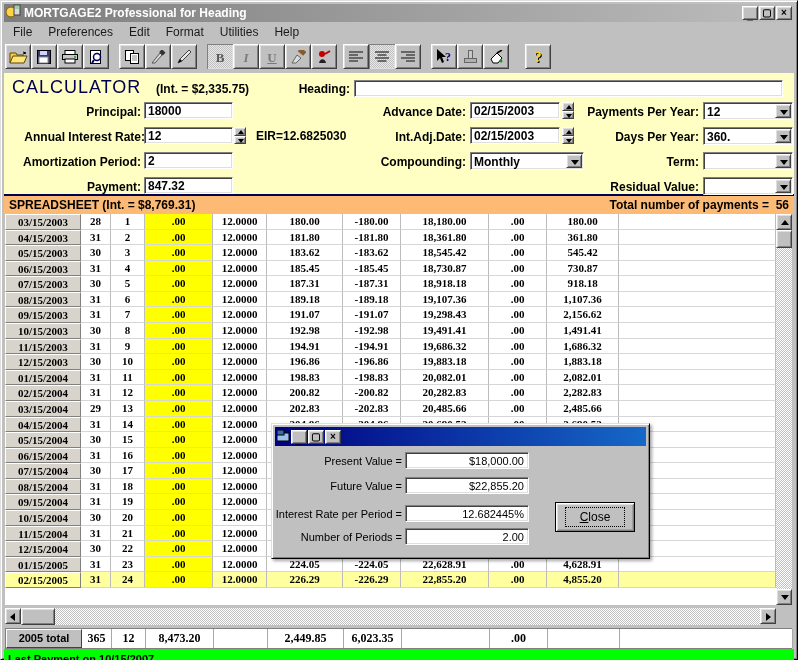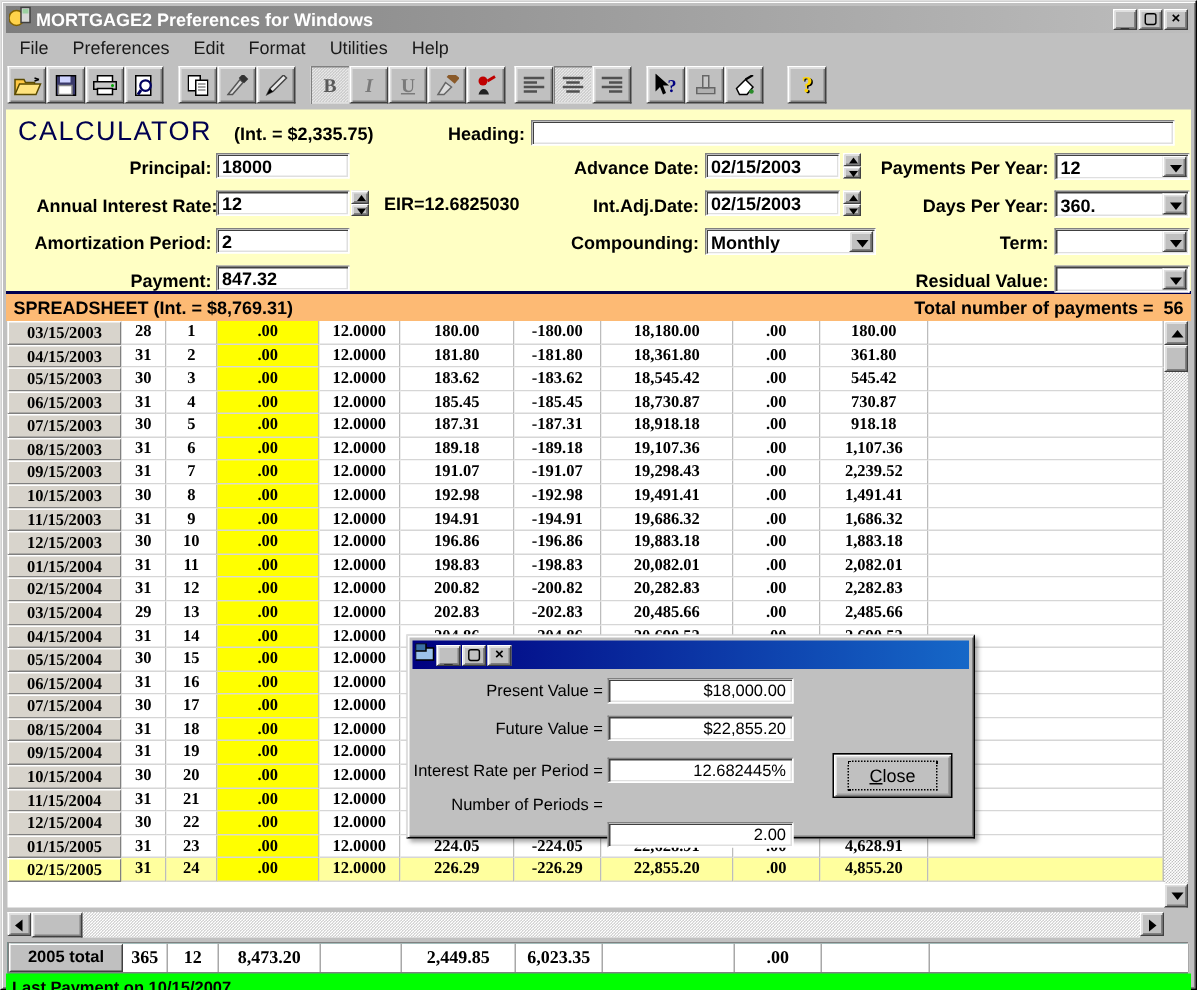--- a/index.html
+++ b/index.html
@@ -121,21 +121,21 @@
 <body>
 
 <div id="window">
 
   <div id="titlebar">
     <span><svg width="15" height="14">
           <circle cx="5" cy="8" r="5" fill="#FFD34A" stroke="#806000"></circle>
           <rect x="8" y="1" width="6" height="10" fill="#D8D8D8" stroke="#404040"></rect>
           <rect x="9" y="2" width="4" height="3" fill="#9ad0a0"></rect>
         </svg></span>
-    <span class="ttl">MORTGAGE2 Preferences for Windows</span>
+    <span class="ttl">MORTGAGE2 Professional for Heading</span>
     <span class="winbtn b-out min">
         <span>_</span>
       </span>
     <span class="winbtn b-out">▢</span>
     <span class="winbtn b-out">×</span>
   </div>
 
   <div id="menubar">
       <span class="menu-item">File</span>
       <span class="menu-item">Preferences</span>
@@ -458,21 +458,21 @@
         <div class="trow">
           <span class="tcell datec" style="width: 76px;">09/15/2003</span>
           <span class="tcell" style="width: 30px;">31</span>
           <span class="tcell" style="width: 34px;">7</span>
           <span class="tcell payc" style="width: 68px;">.00</span>
           <span class="tcell" style="width: 54px;">12.0000</span>
           <span class="tcell" style="width: 76px;">191.07</span>
           <span class="tcell" style="width: 58px;">-191.07</span>
           <span class="tcell" style="width: 88px;">19,298.43</span>
           <span class="tcell" style="width: 58px;">.00</span>
-          <span class="tcell" style="width: 72px;">2,239.52</span>
+          <span class="tcell" style="width: 72px;">2,156.62</span>
           <span class="tcell" style="width: 157px;"></span>
         </div>
         <div class="trow">
           <span class="tcell datec" style="width: 76px;">10/15/2003</span>
           <span class="tcell" style="width: 30px;">30</span>
           <span class="tcell" style="width: 34px;">8</span>
           <span class="tcell payc" style="width: 68px;">.00</span>
           <span class="tcell" style="width: 54px;">12.0000</span>
           <span class="tcell" style="width: 76px;">192.98</span>
           <span class="tcell" style="width: 58px;">-192.98</span>
@@ -744,19 +744,19 @@
       <span class="winbtn b-out">▢</span>
       <span class="winbtn b-out">×</span>
     </div>
     <span class="dlbl" style="left:2px;top:31px;">Present Value =</span>
     <input class="dfield b-in" style="top: 28px;" value="$18,000.00">
     <span class="dlbl" style="left:2px;top:56px;">Future Value =</span>
     <input class="dfield b-in" style="top: 53px;" value="$22,855.20">
     <span class="dlbl" style="left:2px;top:84px;">Interest Rate per Period =</span>
     <input class="dfield b-in" style="top: 81px;" value="12.682445%">
     <span class="dlbl" style="left:2px;top:107px;">Number of Periods =</span>
-    <input class="dfield b-in" style="top: 104px; margin-top: 20px;" value="2.00">
+    <input class="dfield b-in" style="top: 104px;" value="2.00">
     <div id="close-btn">
       <span class="focus"><span class="u">C</span><span>lose</span></span>
     </div>
   </div>
 
 </div>
 
 </body></html>

